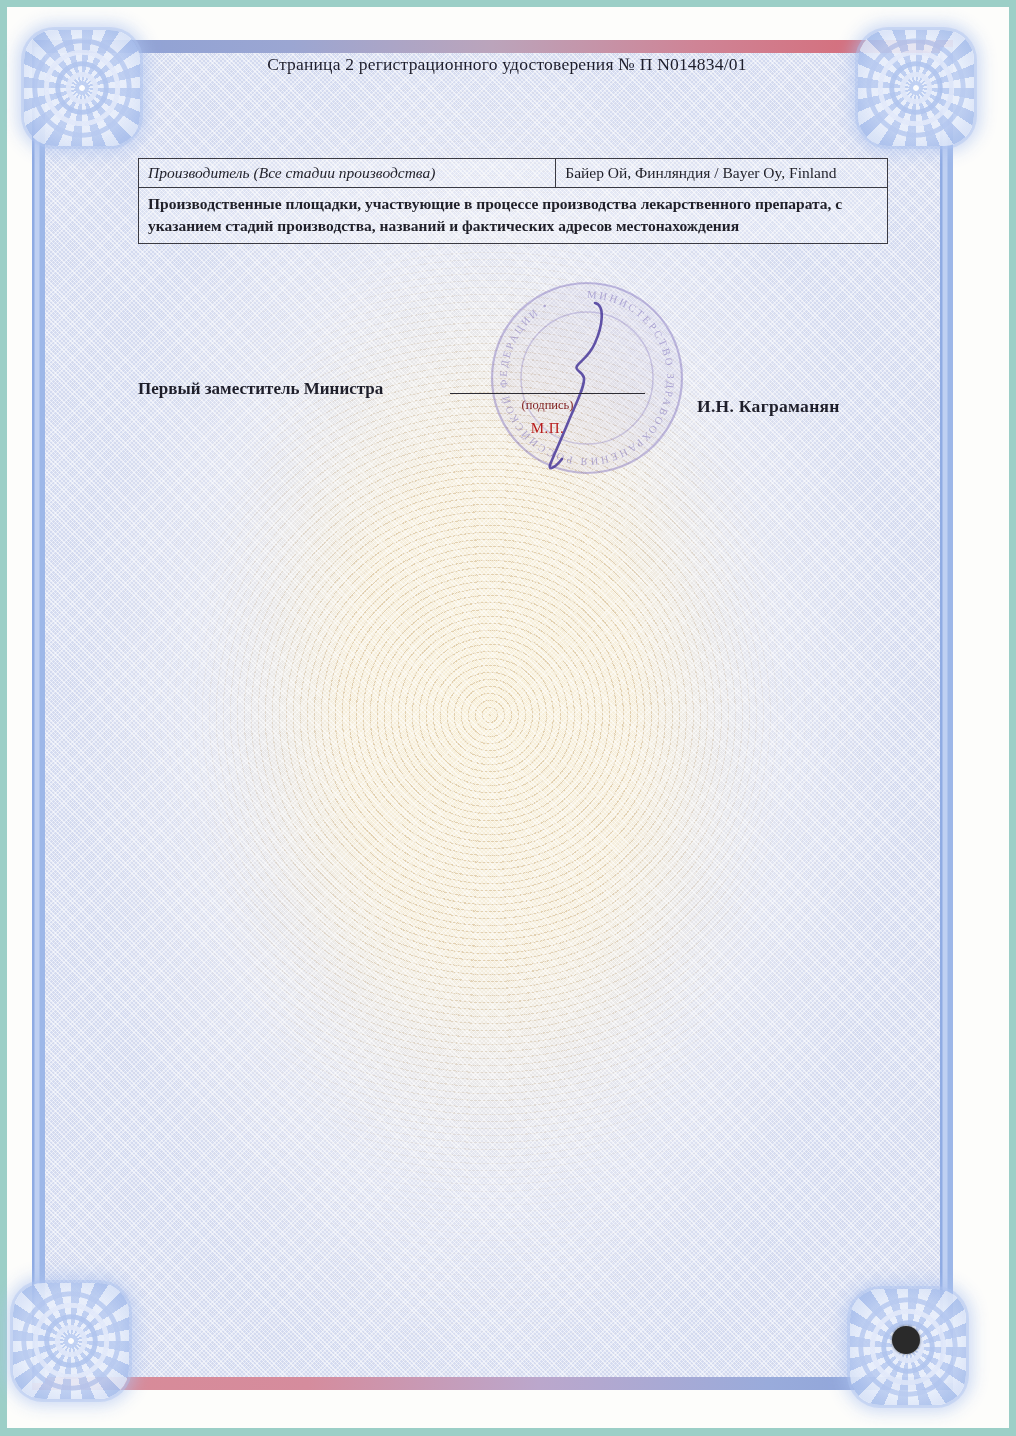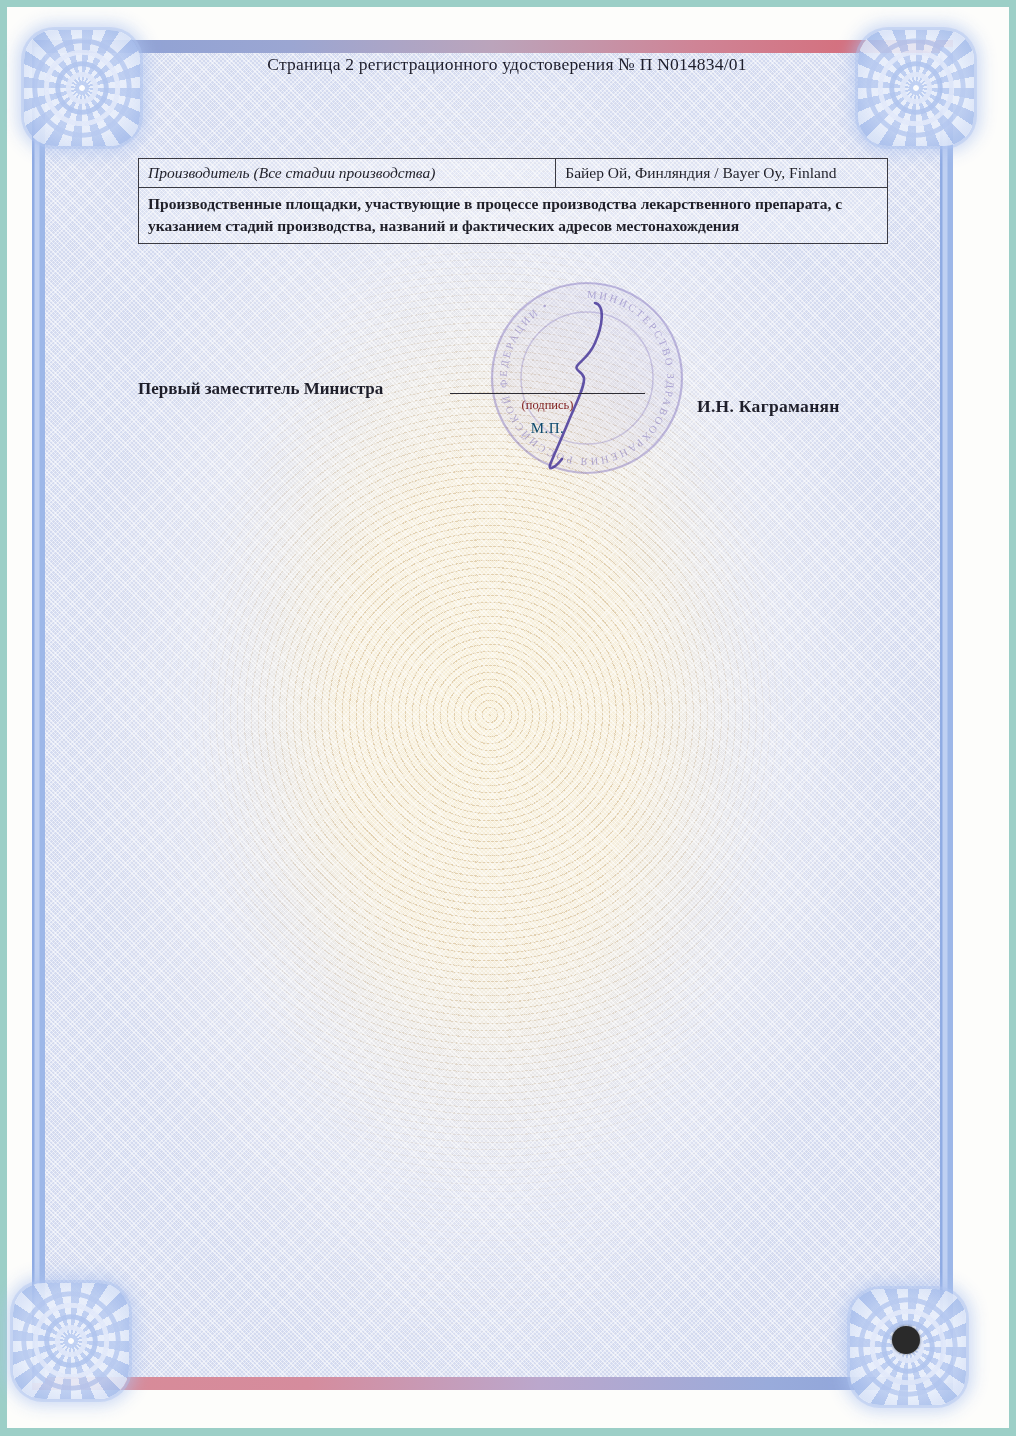--- a/index.html
+++ b/index.html
@@ -85,21 +85,21 @@
   .sig-line{
     position:absolute;left:450px;top:377px;width:195px;height:16px;
     border-bottom:1.8px solid #2c2c34;
   }
   .sig-caption{
     position:absolute;left:450px;top:398px;width:195px;text-align:center;
     font-size:12.5px;color:#7f1d1d;
   }
   .seal-mark{
     position:absolute;left:450px;top:420px;width:195px;text-align:center;
-    font-size:15px;color:#0c4a6e;letter-spacing:0.5px;
+    font-size:15px;color:#b91c1c;letter-spacing:0.5px;
   }
   .stamp-svg{position:absolute;left:477px;top:265px;}
 </style>
 </head>
 <body>
 
 <div id="canvas">
 
   <div class="paper"></div>
 

